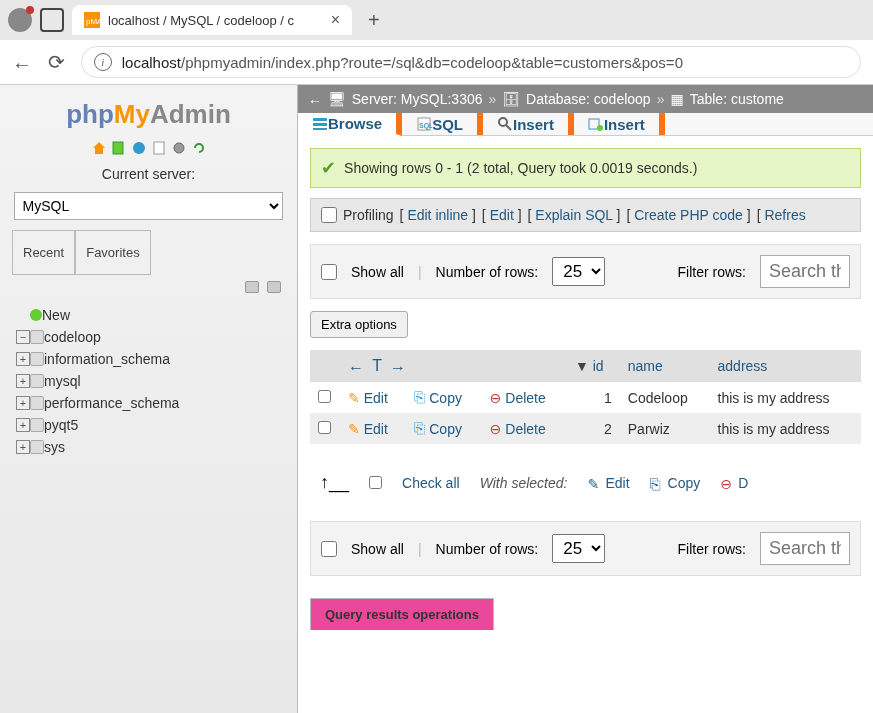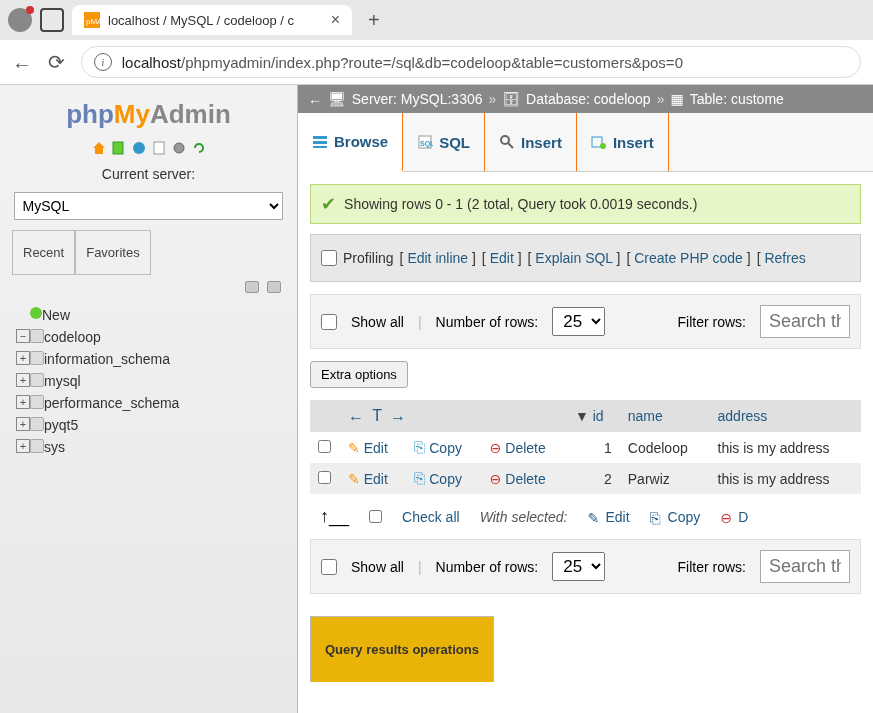--- a/index.html
+++ b/index.html
@@ -35,47 +35,47 @@
 .logo .p3 { color: #888; }
 .home-icons { display: flex; justify-content: center; gap: 4px; padding: 4px 0; }
 .home-icons span { width: 16px; height: 16px; display: inline-block; }
 .current-server { text-align: center; color: #333; padding: 6px 0; font-size: 14px; }
 .server-select { width: 96%; margin: 4px 2% 10px; padding: 4px; font-size: 14px; border: 1px solid #aaa; background: #fff; }
 .recent-fav { display: flex; gap: 0; padding: 0 4px 6px; }
 .recent-fav span { border: 1px solid #bbb; padding: 14px 10px; background: #f0f0f0; color: #444; cursor: pointer; }
 .mini-icons { text-align: right; padding: 0 8px 6px; }
 .mini-icons span { display: inline-block; width: 14px; height: 12px; background: #ccc; border: 1px solid #999; border-radius: 2px; margin-left: 4px; }
 .db-tree { padding: 2px 8px; }
-.tree-item { display: flex; align-items: flex-start; padding: 3px 0; font-size: 14px; color: #333; cursor: pointer; }
+.tree-item { display: flex; align-items: center; padding: 3px 0; font-size: 14px; color: #333; cursor: pointer; }
 .tree-toggle { width: 14px; height: 14px; border: 1px solid #888; background: #eee; display: flex; align-items: center; justify-content: center; font-size: 11px; line-height: 1; color: #555; }
 .tree-db-icon { width: 14px; height: 14px; background: #ddd; border: 1px solid #aaa; border-radius: 2px; }
 .tree-new { color: #333; }
 .tree-new .plus-circle { width: 12px; height: 12px; border-radius: 50%; background: #6c3; display: inline-block; }
 
 
 .content { flex: 1; background: #fff; overflow: hidden; }
 .breadcrumb-bar { background: #888; color: #fff; padding: 6px 10px; font-size: 14px; display: flex; align-items: center; gap: 6px; }
 .breadcrumb-bar a { color: #fff; text-decoration: none; }
 .breadcrumb-bar .sep { color: #ddd; }
 
 .tabs-row { display: flex; background: #f7f7f7; border-bottom: 1px solid #ccc; }
-.main-tab { display: flex; align-items: center; gap: 6px; padding: 20px 14px; color: #235a81; font-weight: bold; font-size: 15px; cursor: pointer; border-right: 1px solid #f97316; }
+.main-tab { display: flex; align-items: center; padding: 2px 14px; color: #235a81; font-weight: bold; font-size: 15px; cursor: pointer; border-right: 6px solid #f97316; }
 .main-tab.active { background: #fff; border-bottom: 2px solid #fff; margin-bottom: -1px; }
 .main-tab .ti { width: 16px; height: 16px; }
 
 .content-body { padding: 12px; }
 .success-bar { background: #e7f6c7; border: 1px solid #b8d974; padding: 8px 10px; display: flex; align-items: center; gap: 8px; font-size: 14px; color: #333; margin-bottom: 10px; }
 .check-icon { color: #5a9e2f; font-size: 18px; }
 
 .sql-box { font-family: monospace; font-size: 14px; padding: 6px 4px; margin-bottom: 10px; }
 .sql-box .kw { color: #90f; }
 .sql-box .star { color: #b58900; }
 .sql-box .tbl { color: #268bd2; }
 
-.action-bar { background: #e8e8e8; border: 1px solid #ccc; padding: 15px 10px; font-size: 14px; color: #333; display: flex; align-items: center; gap: 6px; margin-bottom: 12px; }
+.action-bar { background: #e8e8e8; border: 1px solid #ccc; padding: 8px 10px; font-size: 14px; color: #333; display: flex; align-items: center; gap: 6px; margin-bottom: 12px; }
 .action-bar input[type=checkbox] { width: 16px; height: 16px; }
 .action-bar a { color: #235a81; text-decoration: none; }
 
 .filter-bar { display: flex; align-items: center; gap: 14px; padding: 10px; background: #f3f3f3; border: 1px solid #ddd; margin-bottom: 12px; font-size: 14px; }
 .filter-bar input[type=checkbox] { width: 16px; height: 16px; }
 .filter-bar select { padding: 3px 6px; font-size: 17px; }
 .filter-bar input[type=text] { padding: 5px 8px; font-size: 18px; border: 1px solid #aaa; width: 90px; }
 .divider { color: #bbb; }
 
 .extra-opts { display: inline-block; border: 1px solid #aaa; background: #f0f0f0; padding: 5px 10px; font-size: 13px; margin-bottom: 12px; cursor: pointer; border-radius: 3px; }
@@ -85,26 +85,26 @@
 .data-table th.sort-col { position: relative; }
 .data-table th .sort-ind { color: #444; }
 .data-table td { padding: 7px 8px; color: #333; }
 .data-table tr.odd { background: #fff; }
 .data-table tr.even { background: #eee; }
 .row-action { color: #235a81; cursor: pointer; display: inline-flex; align-items: center; gap: 4px; }
 .row-action.delete { color: #235a81; }
 .action-icon { width: 14px; height: 14px; display: inline-block; }
 .move-arrows { color: #235a81; font-size: 16px; letter-spacing: 2px; }
 
-.bulk-bar { display: flex; align-items: center; gap: 20px; padding: 12px 10px; font-size: 14px; }
+.bulk-bar { display: flex; align-items: center; gap: 20px; padding: 28px 10px; font-size: 14px; }
 .bulk-bar .arrow-up { font-size: 18px; }
 .bulk-bar a { color: #235a81; text-decoration: none; display: inline-flex; align-items: center; gap: 4px; }
 .bulk-bar .ital { font-style: italic; color: #555; }
 
-.results-ops { display: inline-block; border: 1px solid #bbb; border-bottom: none; padding: 25px 14px; background: #eab308; font-weight: bold; color: #333; margin-top: 10px; }
+.results-ops { display: inline-block; border: 1px solid #bbb; border-bottom: none; padding: 8px 14px; background: #ec4899; font-weight: bold; color: #333; margin-top: 10px; }
 
 svg { display: block; }
 </style>
 </head>
 <body>
 
 <div class="browser-chrome">
   <div class="tab-bar">
     <div class="avatar-circle"></div>
     <div class="window-icon"></div>

